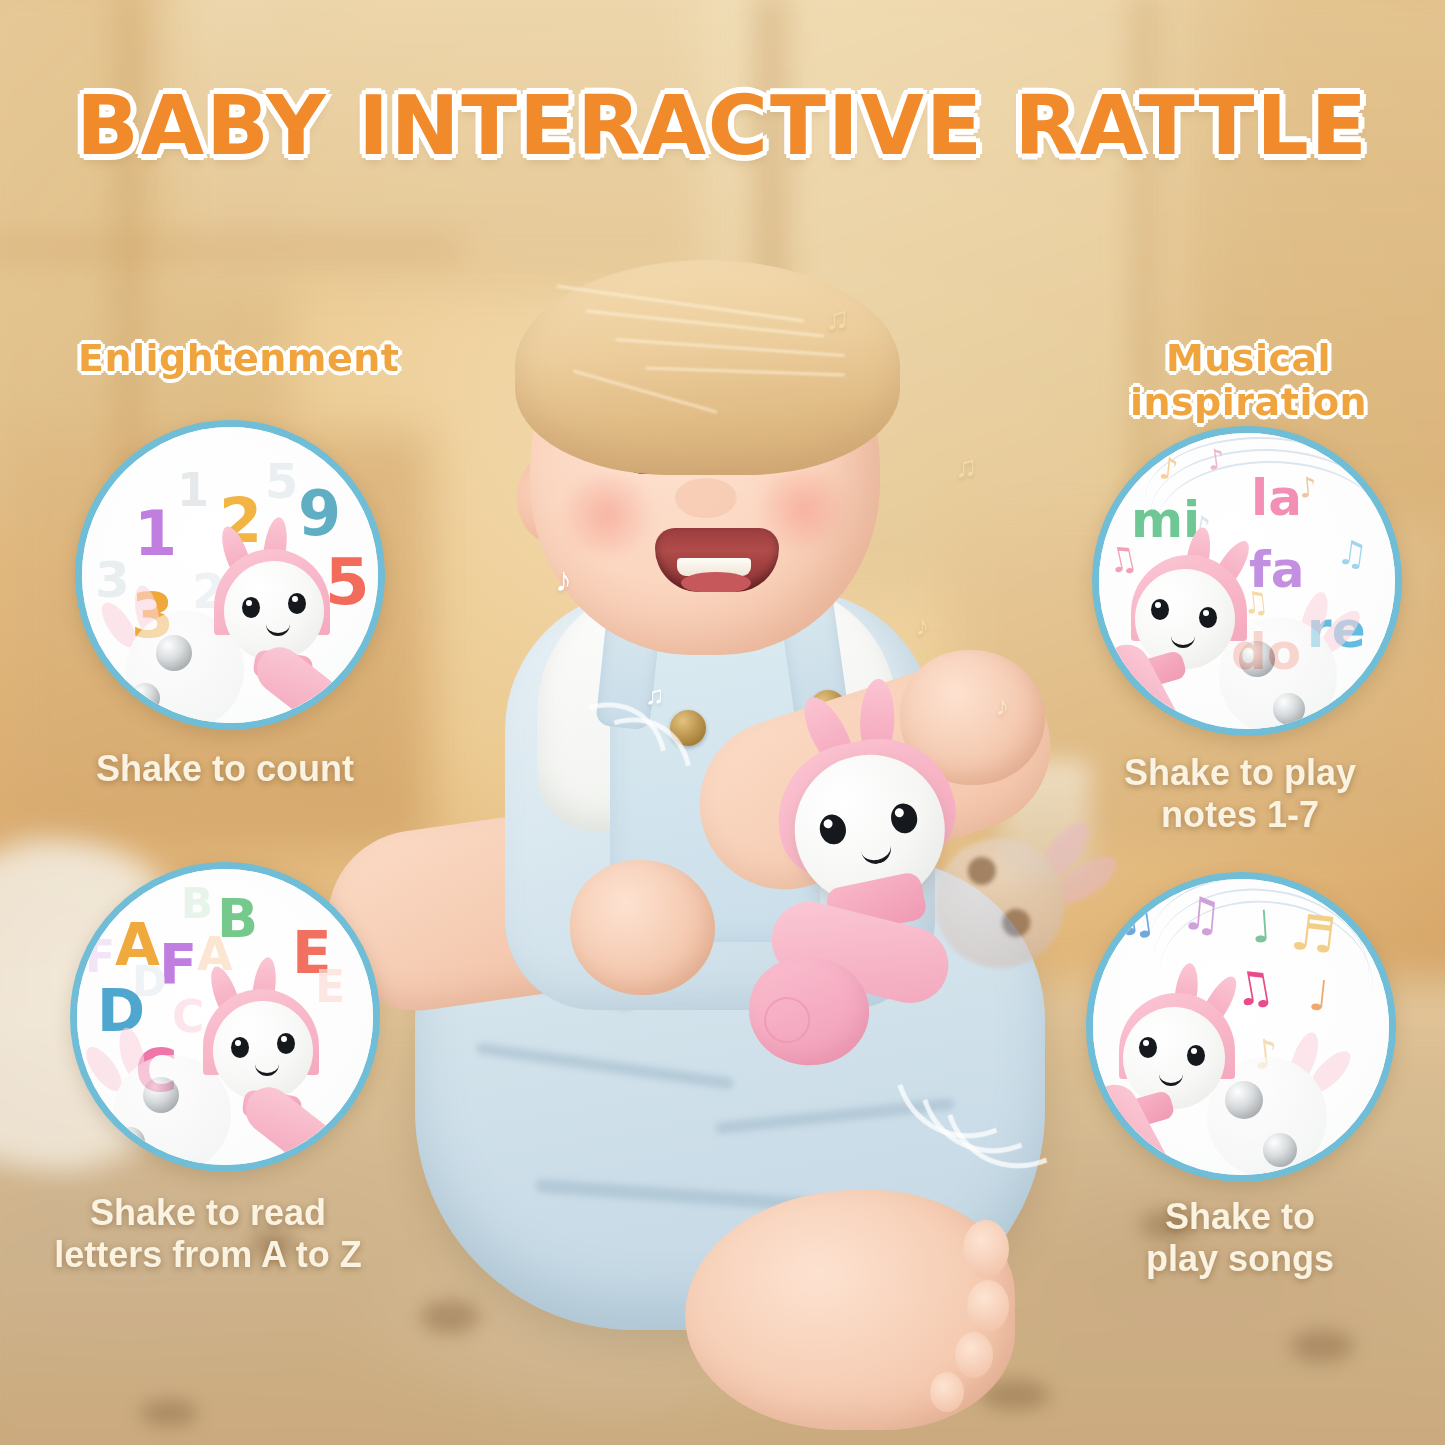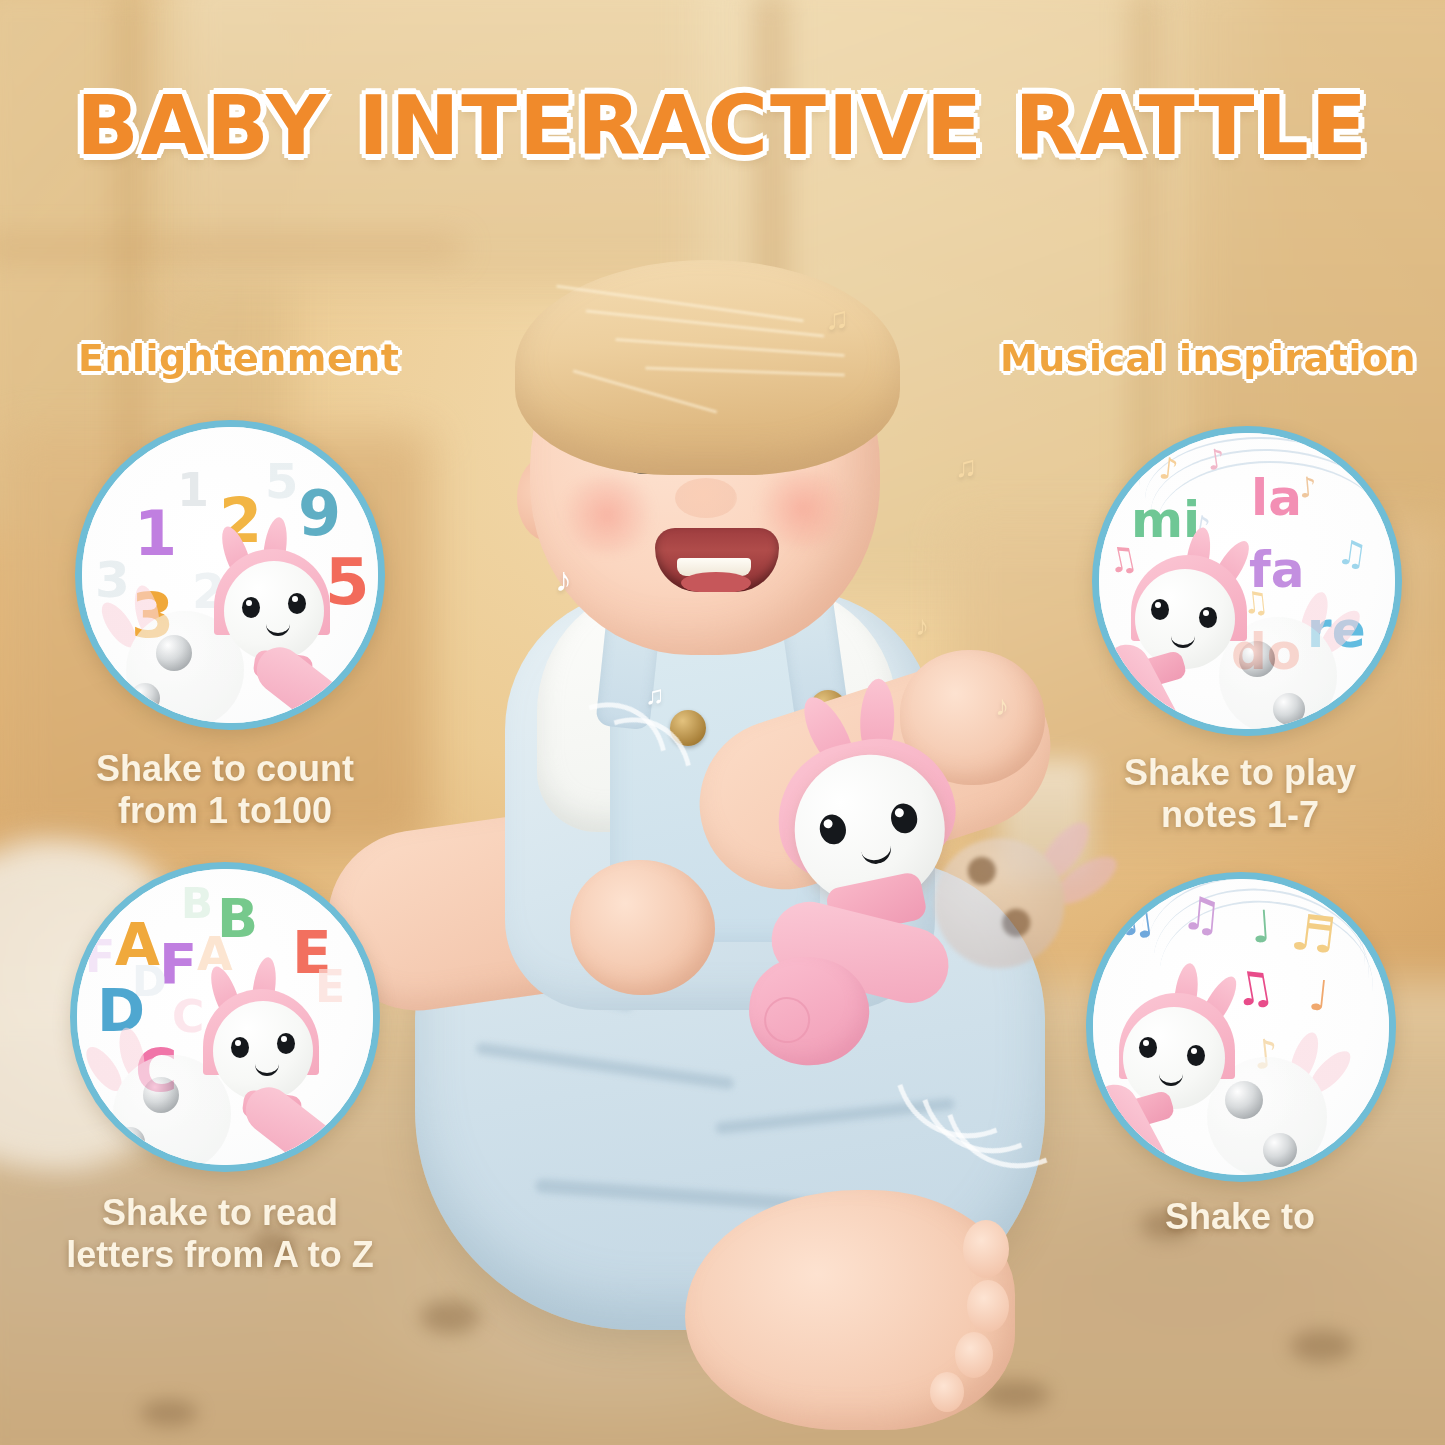--- a/index.html
+++ b/index.html
@@ -152,21 +152,21 @@
   .sub-title{position:absolute;left:0;top:195px;width:1445px;text-align:center;
     font-size:42px;font-weight:bold;color:#5a3a22;letter-spacing:.2px;}
 
   .section-head{position:absolute;font-size:38px;font-weight:bold;color:#EFA43E;
     font-family:"DejaVu Sans", sans-serif;letter-spacing:.5px;
     text-shadow:
       -3px 0 0 #fff, 3px 0 0 #fff, 0 -3px 0 #fff, 0 3px 0 #fff,
       -2px -2px 0 #fff, 2px -2px 0 #fff, -2px 2px 0 #fff, 2px 2px 0 #fff,
       -4px 0 0 #fff, 4px 0 0 #fff, 0 -4px 0 #fff, 0 4px 0 #fff;}
   .sh-left{left:78px;top:336px;}
-  .sh-right{left:1000px;top:336px;}
+  .sh-right{left:1052px;top:336px;text-align:center;}
 
   
   .feature{position:absolute;}
   .circle{position:absolute;border-radius:50%;overflow:hidden;
     border:7px solid #6FBDD6;background:#ffffff;
     box-shadow:0 6px 18px rgba(120,90,50,.22);}
   .circle-inner{position:absolute;inset:0;background:
      radial-gradient(circle at 45% 40%, #ffffff 0%, #fdfdfd 60%, #f7f9fa 100%);}
   .caption{position:absolute;text-align:center;font-size:36px;line-height:1.18;
     font-weight:bold;color:#FBF3E2;text-shadow:0 2px 6px rgba(110,75,35,.45);}
@@ -339,21 +339,20 @@
         <div class="mr-head" style="left:22px;top:26px;width:100px;height:100px;"></div>
         <div class="mr-eye" style="left:40px;top:62px;width:18px;height:21px;"></div>
         <div class="mr-eye" style="left:86px;top:58px;width:18px;height:21px;"></div>
         <div class="mr-smile" style="left:64px;top:86px;width:24px;height:12px;"></div>
         <div class="mr-neck" style="left:52px;top:118px;width:58px;height:28px;transform:rotate(8deg);"></div>
         <div class="mr-handle" style="left:48px;top:132px;width:110px;height:46px;transform:rotate(38deg);"></div>
       </div>
     </div>
     <div class="caption" style="left:55px;top:748px;width:340px;">
       <div>Shake to count</div>
-      <div>from 1 to100</div>
     </div>
   </div>
 
   <div class="feature">
     <div class="circle" style="left:70px;top:862px;width:296px;height:296px;">
       <div class="circle-inner"></div>
       <div id="glyphs-letters">
           <span class="gl" style="left: 104px; top: 10px; font-size: 42px; color: rgb(220, 239, 226); opacity: 0.7;">B</span>
           <span class="gl" style="left: 140px; top: 18px; font-size: 54px; color: rgb(118, 201, 140); opacity: 1;">B</span>
           <span class="gl" style="left: 38px; top: 42px; font-size: 58px; color: rgb(240, 169, 60); opacity: 1;">A</span>
@@ -379,21 +378,21 @@
         <div class="mr-ear" style="left:60px;top:-18px;width:22px;height:64px;transform:rotate(8deg);"></div>
         <div class="mr-cap" style="left:10px;top:14px;width:116px;height:86px;"></div>
         <div class="mr-head" style="left:20px;top:26px;width:100px;height:100px;"></div>
         <div class="mr-eye" style="left:38px;top:62px;width:18px;height:21px;"></div>
         <div class="mr-eye" style="left:84px;top:58px;width:18px;height:21px;"></div>
         <div class="mr-smile" style="left:62px;top:86px;width:24px;height:12px;"></div>
         <div class="mr-neck" style="left:50px;top:118px;width:58px;height:28px;transform:rotate(8deg);"></div>
         <div class="mr-handle" style="left:46px;top:132px;width:110px;height:46px;transform:rotate(38deg);"></div>
       </div>
     </div>
-    <div class="caption" style="left:40px;top:1192px;width:360px;">
+    <div class="caption" style="left:28px;top:1192px;width:360px;">
       <div>Shake to read</div>
       <div>letters from A to Z</div>
     </div>
   </div>
 
   <div class="feature">
     <div class="circle" style="left:1092px;top:426px;width:296px;height:296px;">
       <div class="circle-inner"></div>
       <div class="staff" style="left:40px;top:-8px;width:230px;height:120px;"></div>
       <div class="staff" style="left:46px;top:4px;width:230px;height:122px;"></div>
@@ -470,16 +469,17 @@
         <div class="mr-head" style="left:24px;top:28px;width:102px;height:102px;"></div>
         <div class="mr-eye" style="left:40px;top:58px;width:18px;height:21px;"></div>
         <div class="mr-eye" style="left:88px;top:66px;width:18px;height:21px;"></div>
         <div class="mr-smile" style="left:60px;top:92px;width:24px;height:12px;"></div>
         <div class="mr-neck" style="left:16px;top:118px;width:58px;height:28px;transform:rotate(-16deg);"></div>
         <div class="mr-handle" style="left:-24px;top:134px;width:110px;height:46px;transform:rotate(62deg);"></div>
       </div>
     </div>
     <div class="caption" style="left:1090px;top:1196px;width:300px;text-align:center;">
       <div>Shake to</div>
+      <div>play songs</div>
     </div>
   </div>
 
 </div>
 
 </body></html>

